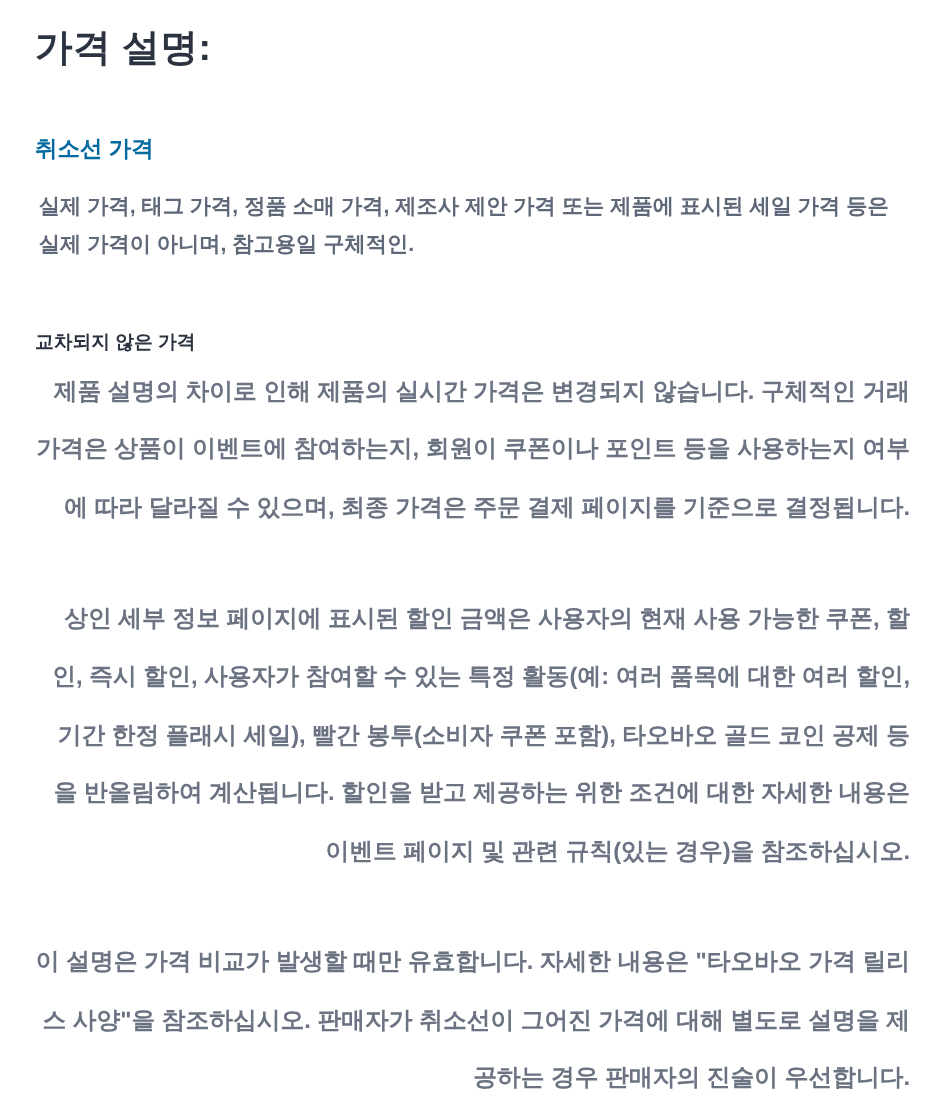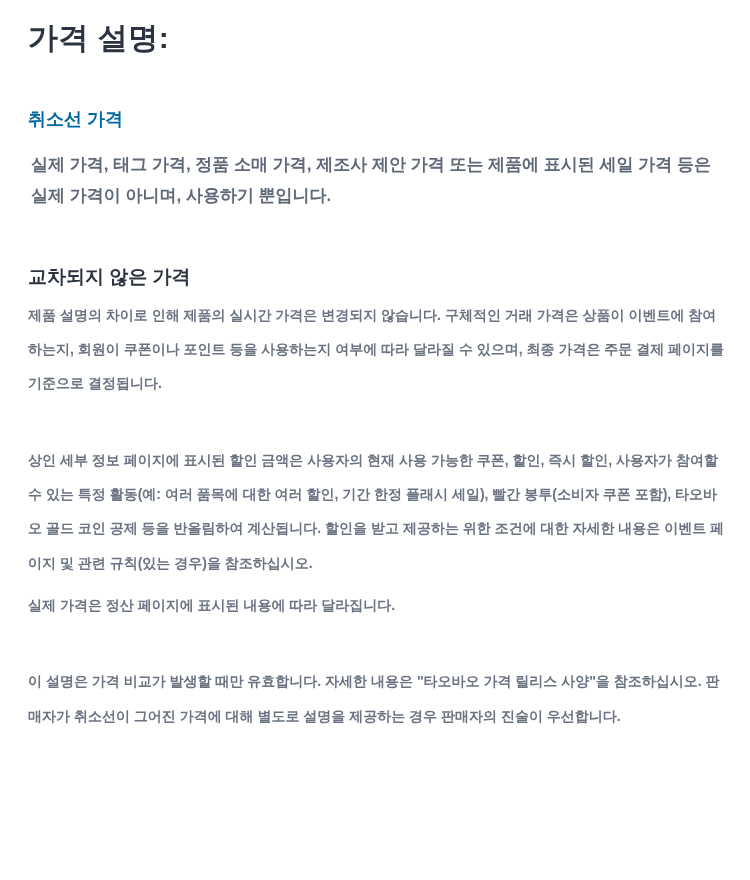--- a/index.html
+++ b/index.html
@@ -36,52 +36,51 @@
   }
   .section-1-body {
     font-size: 17px;
     font-weight: bold;
     color: #5f6878;
     line-height: 1.85;
     margin: 18px 0 0 9px;
     max-width: 706px;
   }
   .section-2-title {
-    font-size: 19px;
+    font-size: 15px;
     font-weight: bold;
     color: #2b3340;
     margin: 52px 0 0 6px;
   }
   .para {
-    font-size: 14px;
+    font-size: 19px;
     font-weight: bold;
     color: #6b7383;
     line-height: 2.45;
     margin: 8px 0 0 6px;
     max-width: 714px;
-    text-align: left;
+    text-align: right;
   }
   .para.gap-xl {
     margin-top: 42px;
   }
 </style>
 </head>
 <body>
 
 <div class="page">
 
   <h1 class="main-title">가격 설명:</h1>
 
   <h2 class="section-1-title">취소선 가격</h2>
 
-  <p class="section-1-body">실제 가격, 태그 가격, 정품 소매 가격, 제조사 제안 가격 또는 제품에 표시된 세일 가격 등은 실제 가격이 아니며, 사용하기 뿐입니다.</p>
+  <p class="section-1-body">실제 가격, 태그 가격, 정품 소매 가격, 제조사 제안 가격 또는 제품에 표시된 세일 가격 등은 실제 가격이 아니며, 참고용일 구체적인.</p>
 
   <h3 class="section-2-title">교차되지 않은 가격</h3>
 
   <p class="para">제품 설명의 차이로 인해 제품의 실시간 가격은 변경되지 않습니다. 구체적인 거래 가격은 상품이 이벤트에 참여하는지, 회원이 쿠폰이나 포인트 등을 사용하는지 여부에 따라 달라질 수 있으며, 최종 가격은 주문 결제 페이지를 기준으로 결정됩니다.</p>
 
   <p class="para gap-xl">상인 세부 정보 페이지에 표시된 할인 금액은 사용자의 현재 사용 가능한 쿠폰, 할인, 즉시 할인, 사용자가 참여할 수 있는 특정 활동(예: 여러 품목에 대한 여러 할인, 기간 한정 플래시 세일), 빨간 봉투(소비자 쿠폰 포함), 타오바오 골드 코인 공제 등을 반올림하여 계산됩니다. 할인을 받고 제공하는 위한 조건에 대한 자세한 내용은 이벤트 페이지 및 관련 규칙(있는 경우)을 참조하십시오.</p>
 
-  <p class="para">실제 가격은 정산 페이지에 표시된 내용에 따라 달라집니다.</p>
 
   <p class="para gap-xl">이 설명은 가격 비교가 발생할 때만 유효합니다. 자세한 내용은 "타오바오 가격 릴리스 사양"을 참조하십시오. 판매자가 취소선이 그어진 가격에 대해 별도로 설명을 제공하는 경우 판매자의 진술이 우선합니다.</p>
 
 </div>
 
 </body></html>

